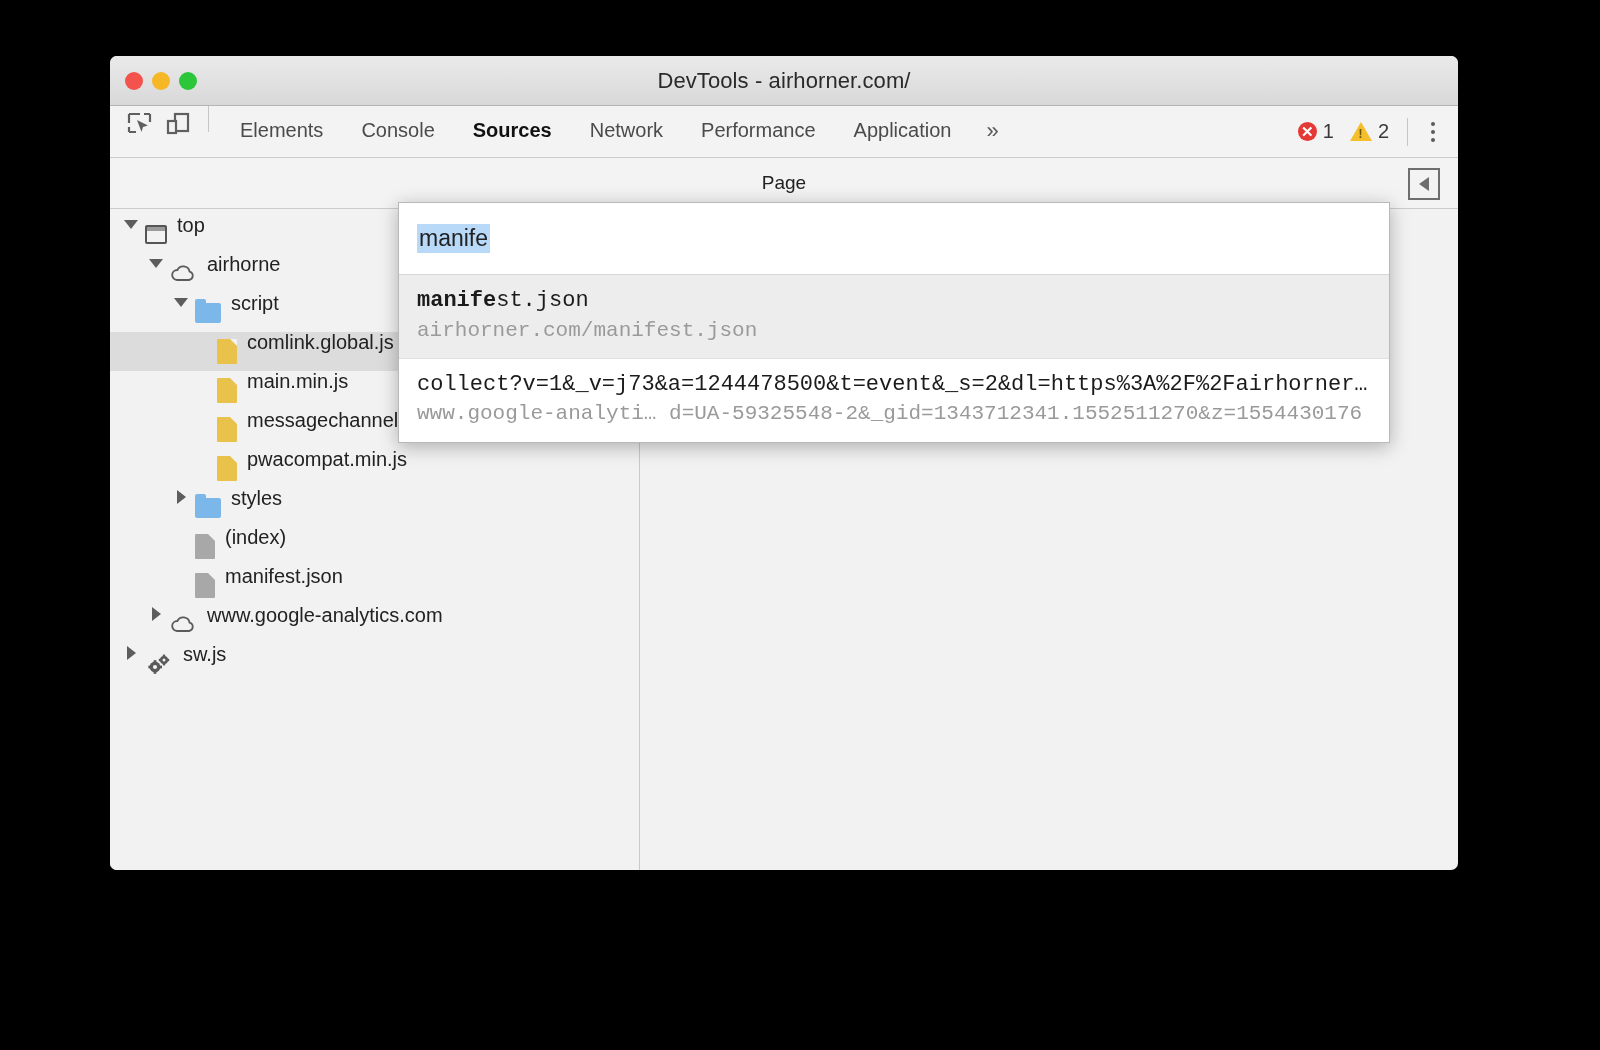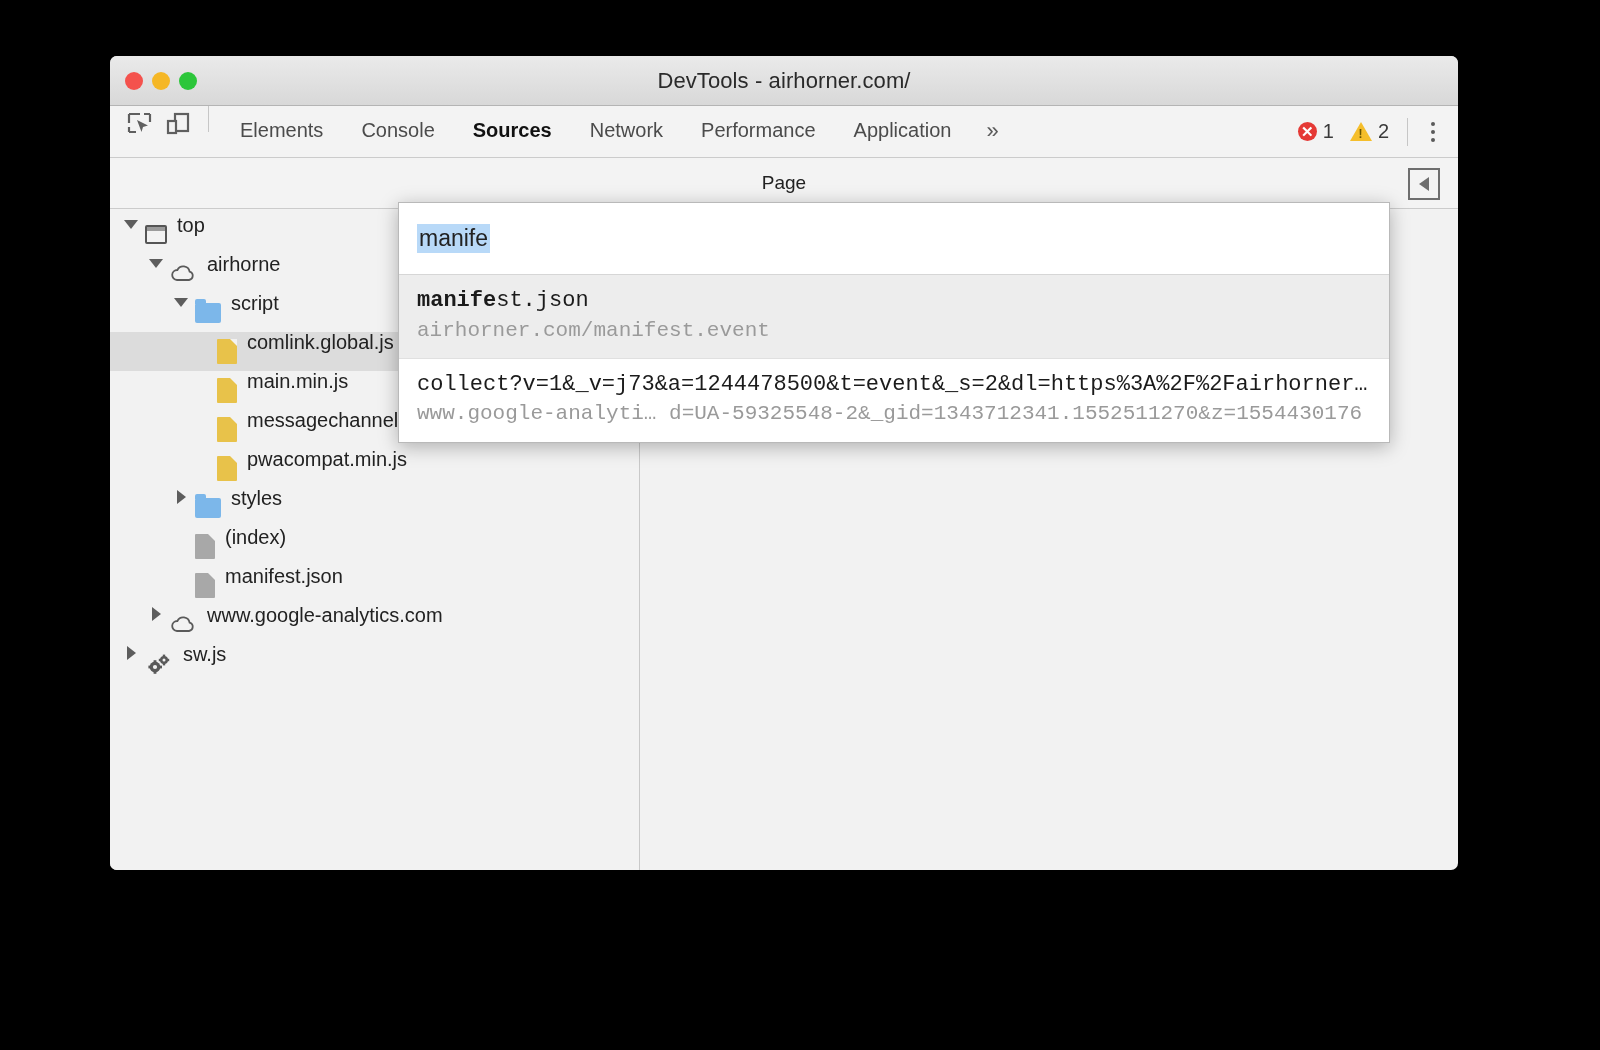--- a/index.html
+++ b/index.html
@@ -562,21 +562,21 @@
 
     </div>
 
     <div class="quick-open">
       <div class="qo-input-row">
         <span class="qo-input-text">manife</span>
       </div>
 
       <div class="qo-item selected">
         <div class="qo-title"><b>manife</b><span>st.json</span></div>
-        <div class="qo-sub">airhorner.com/manifest.event</div>
+        <div class="qo-sub">airhorner.com/manifest.json</div>
       </div>
 
       <div class="qo-divider"></div>
 
       <div class="qo-item">
         <div class="qo-title">collect?v=1&amp;_v=j73&amp;a=1244478500&amp;t=event&amp;_s=2&amp;dl=https%3A%2F%2Fairhorner.c…</div>
         <div class="qo-sub">www.google-analyti… d=UA-59325548-2&amp;_gid=1343712341.1552511270&amp;z=1554430176</div>
       </div>
     </div>
 

